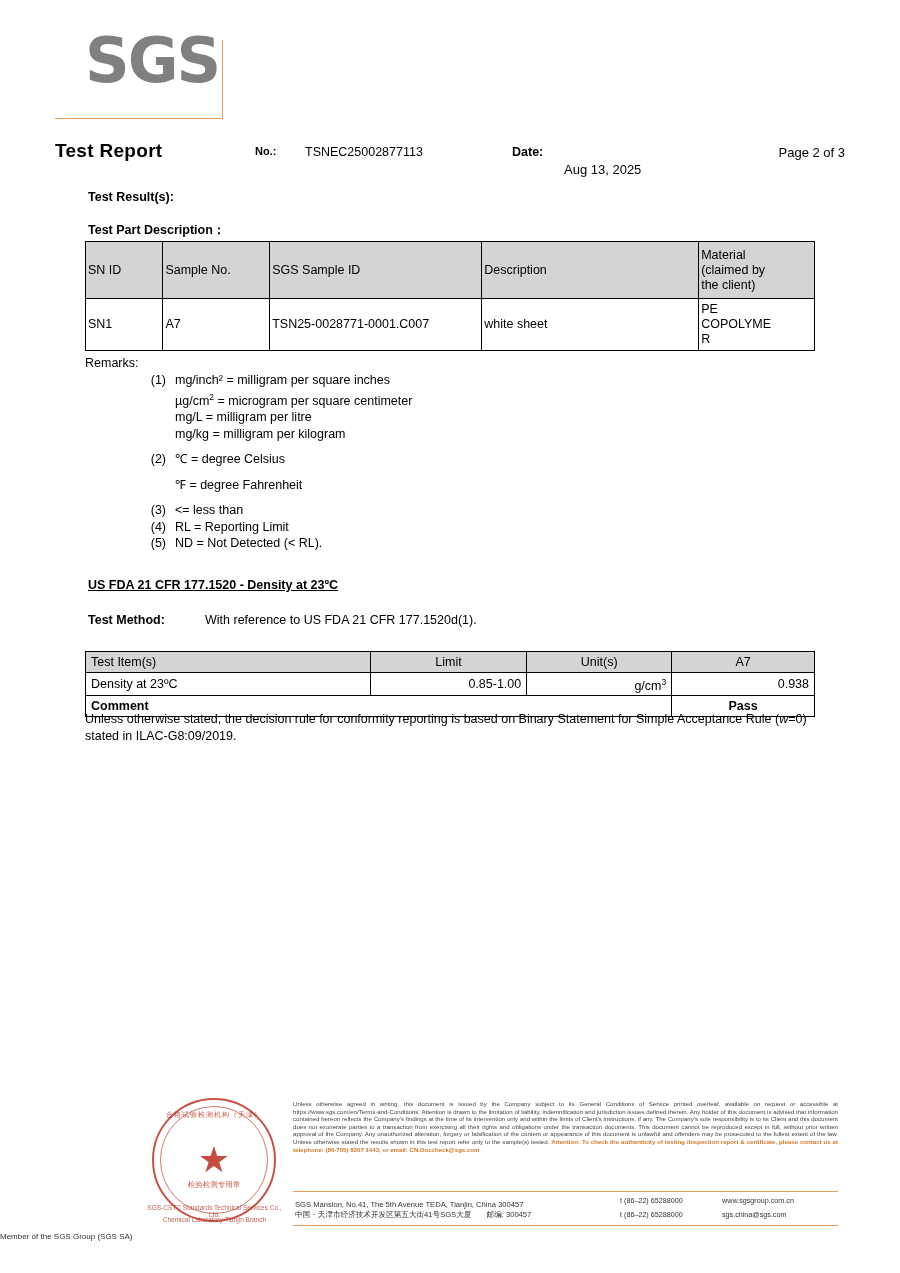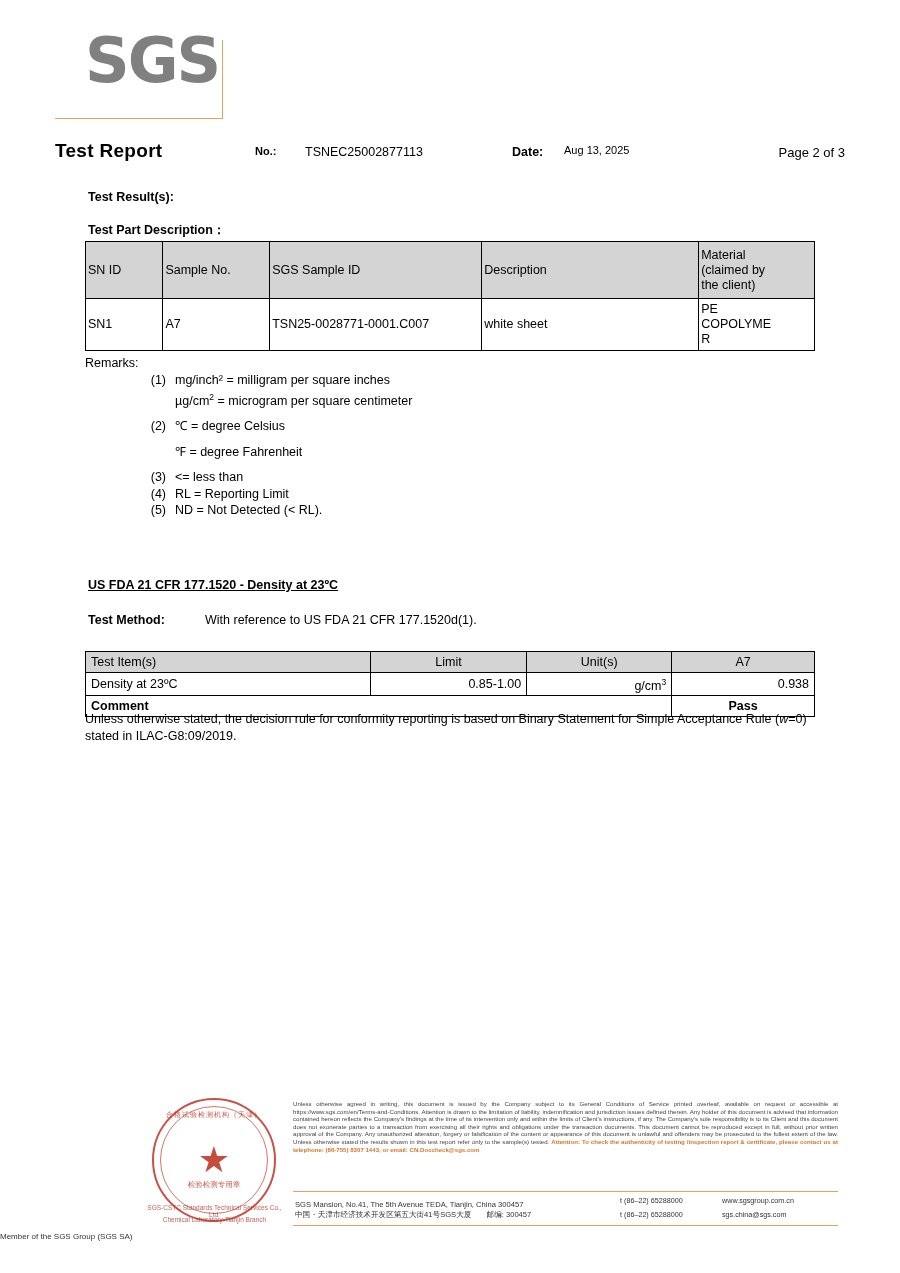--- a/index.html
+++ b/index.html
@@ -90,22 +90,22 @@
   .date-label {
     position: absolute;
     left: 457px;
     top: 5px;
     font-size: 12.5px;
     font-weight: bold;
   }
   .date-value {
     position: absolute;
     left: 509px;
-    top: 4px;
-    font-size: 11px;
+    top: 22px;
+    font-size: 13px;
   }
   .page-num {
     position: absolute;
     right: 0;
     top: 5px;
     font-size: 13px;
   }
 
   
   .lbl-test-results {
@@ -475,20 +475,22 @@
     </tbody>
   </table>
 
   <div class="remarks-title">Remarks:</div>
   <div class="remarks">
 
     <div class="remark">
       <span class="idx">(1)</span>
       <span class="body">mg/inch² = milligram per square inches</span>
       <span class="body">µg/cm<span class="sup">2</span> = microgram per square centimeter</span>
+      <span class="body">mg/L = milligram per litre</span>
+      <span class="body">mg/kg = milligram per kilogram</span>
     </div>
 
     <div class="remark gap-top">
       <span class="idx">(2)</span>
       <span class="body">℃ = degree Celsius</span>
       <span class="body gap-top">℉ = degree Fahrenheit</span>
     </div>
 
     <div class="remark gap-top">
       <span class="idx">(3)</span>

